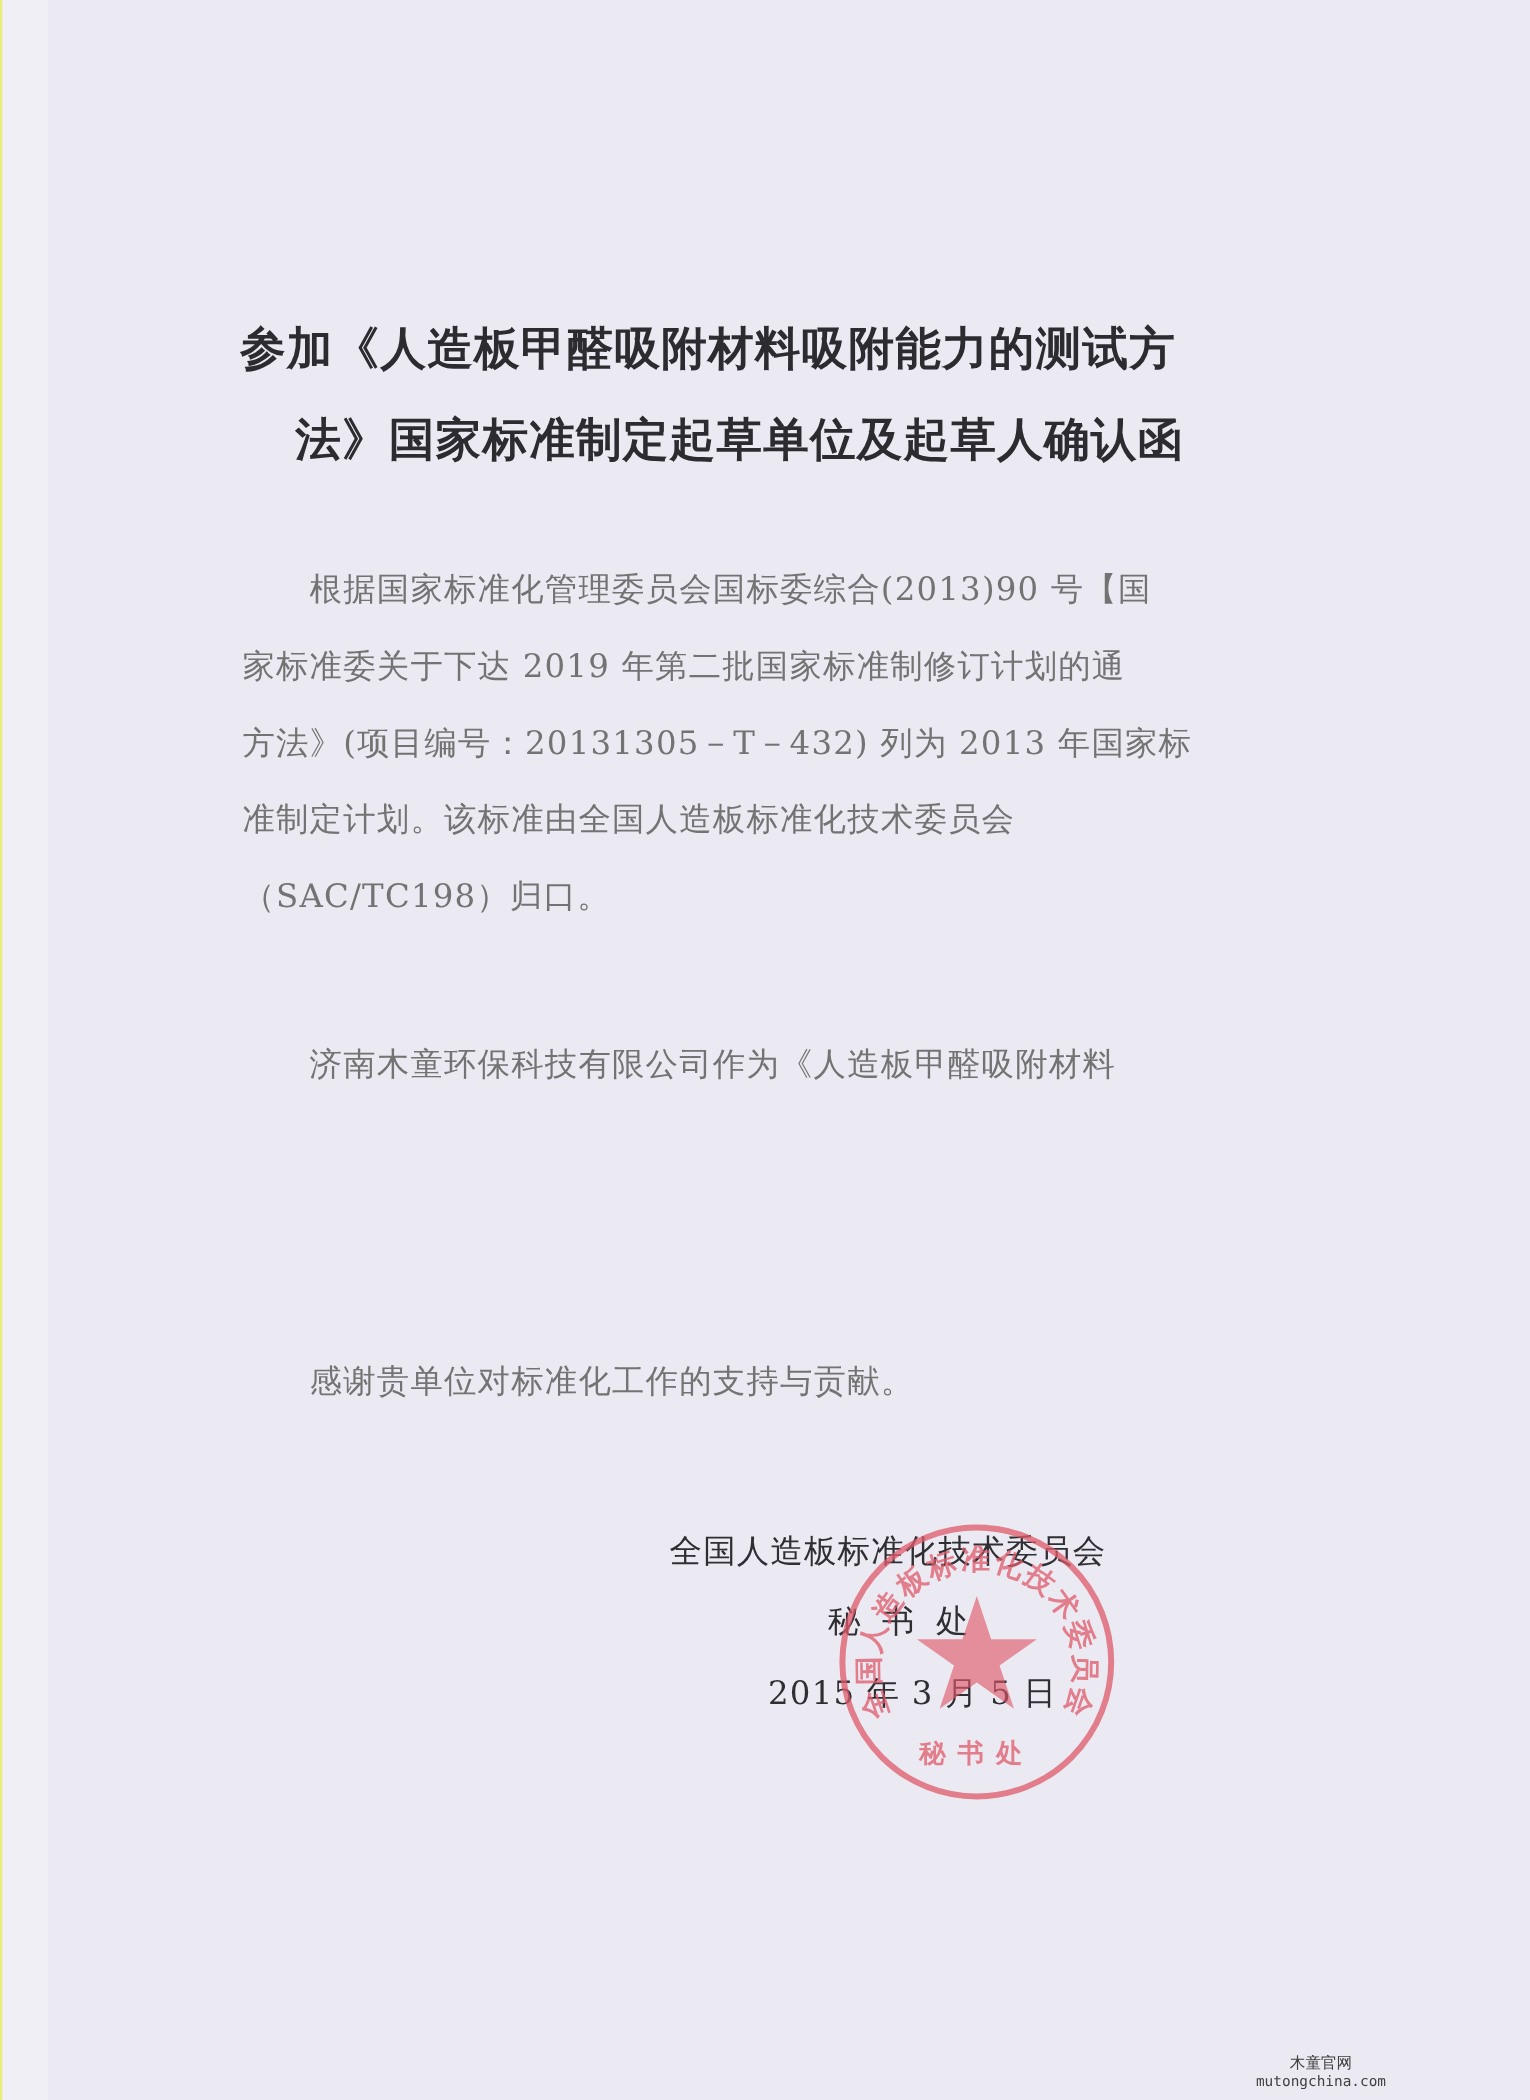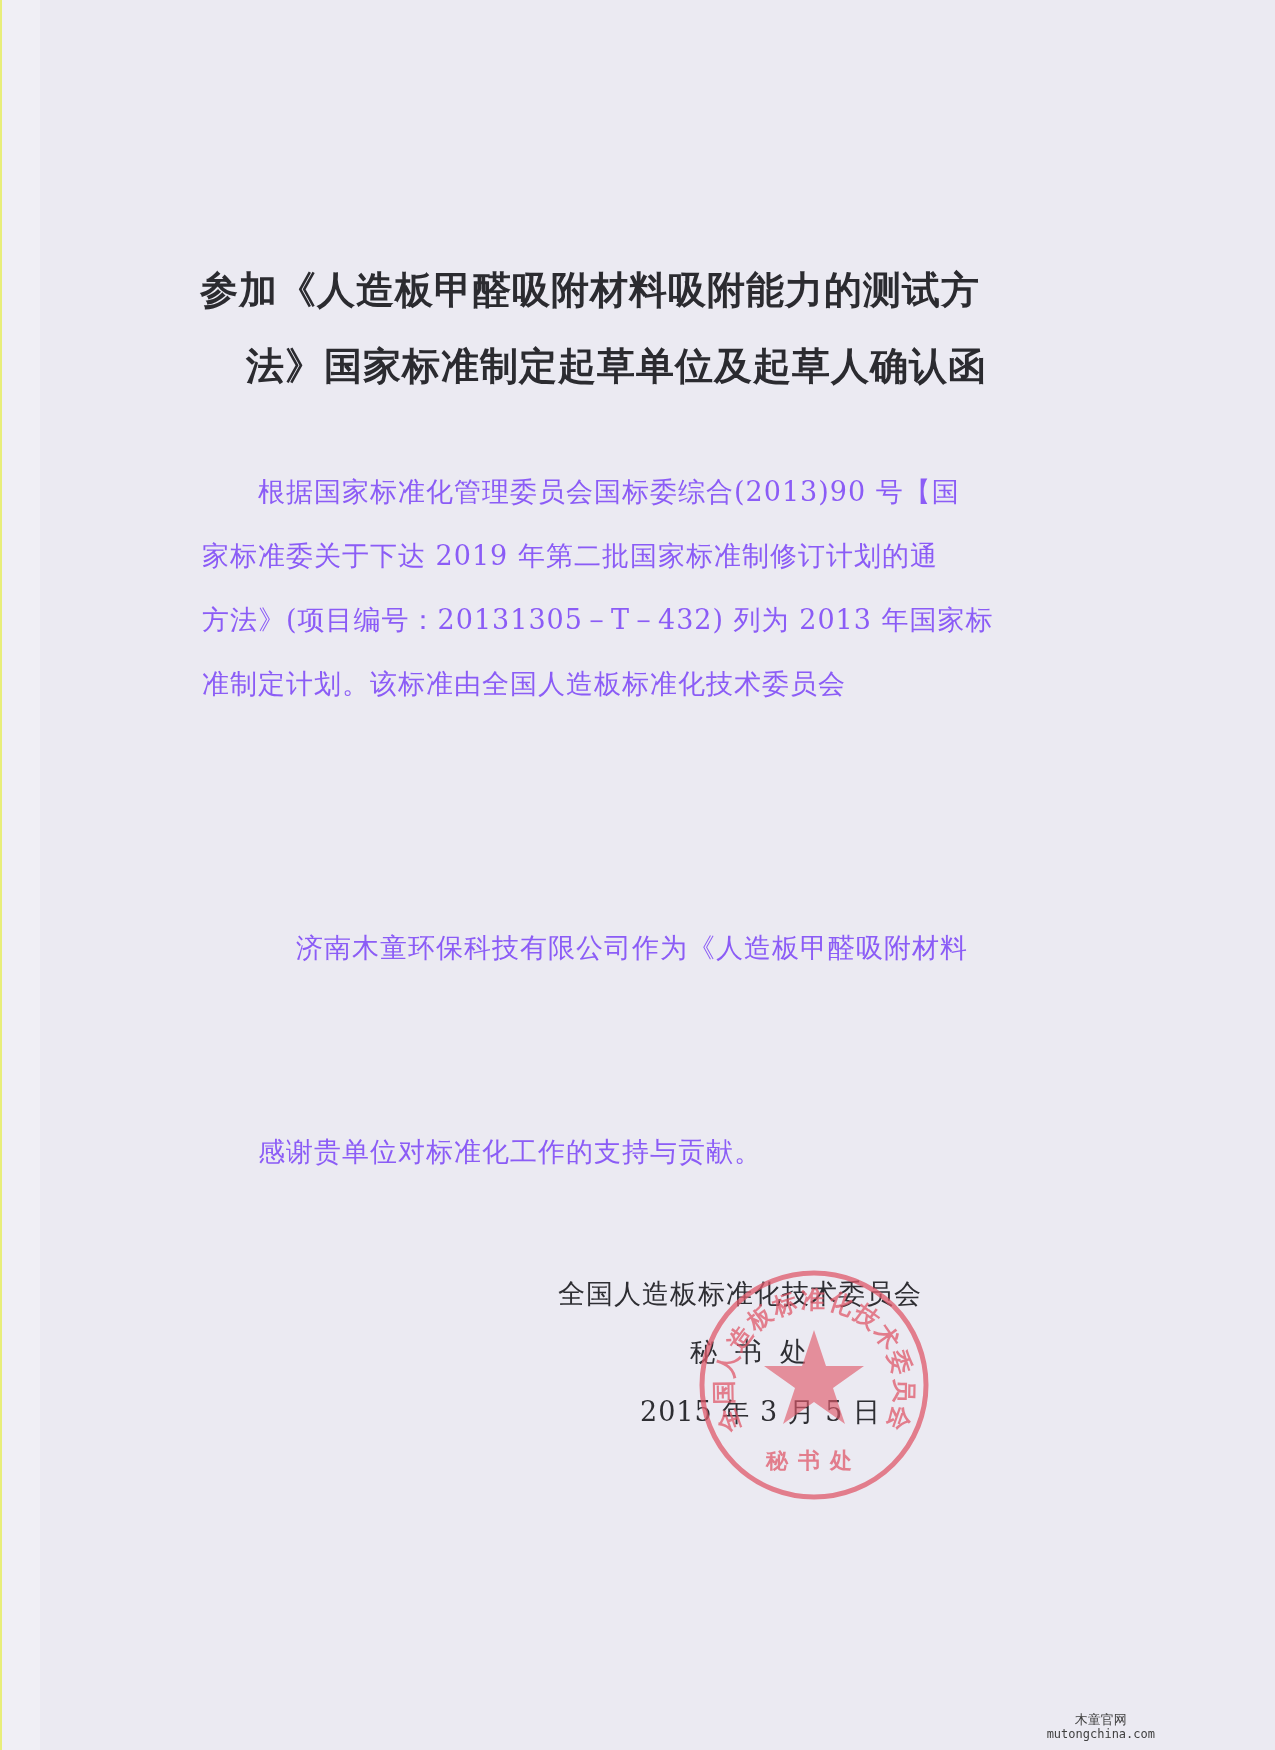--- a/index.html
+++ b/index.html
@@ -50,31 +50,31 @@
     }
     .title .line2 {
       padding-left: 46px;
     }
     .body-text {
       position: absolute;
       left: 202px;
       width: 880px;
       font-size: 27px;
       line-height: 64px;
-      color: #8b5cf6;
+      color: #737373;
       margin: 0;
     }
     .body-text .line {
       display: block;
       white-space: nowrap;
       letter-spacing: 1px;
     }
     .indent { padding-left: 56px; }
     .p1 { top: 460px; }
-    .p2 { top: 916px; margin-left: 38px; }
+    .p2 { top: 856px; }
     .p3 { top: 1120px; }
 
     .signature {
       position: absolute;
       left: 540px;
       top: 1262px;
       width: 500px;
       font-size: 27px;
       line-height: 64px;
       color: #2e2e33;
@@ -141,20 +141,21 @@
   <h1 class="title">
     <span class="line">参加《人造板甲醛吸附材料吸附能力的测试方</span>
     <span class="line line2">法》国家标准制定起草单位及起草人确认函</span>
   </h1>
 
   <div class="body-text p1">
     <span class="line indent">根据国家标准化管理委员会国标委综合(2013)90 号【国</span>
     <span class="line">家标准委关于下达 2019 年第二批国家标准制修订计划的通</span>
     <span class="line">方法》(项目编号：20131305－T－432) 列为 2013 年国家标</span>
     <span class="line">准制定计划。该标准由全国人造板标准化技术委员会</span>
+    <span class="line">（SAC/TC198）归口。</span>
   </div>
 
   <div class="body-text p2">
     <span class="line indent">济南木童环保科技有限公司作为《人造板甲醛吸附材料</span>
   </div>
 
   <div class="body-text p3">
     <span class="line indent">感谢贵单位对标准化工作的支持与贡献。</span>
   </div>
 

